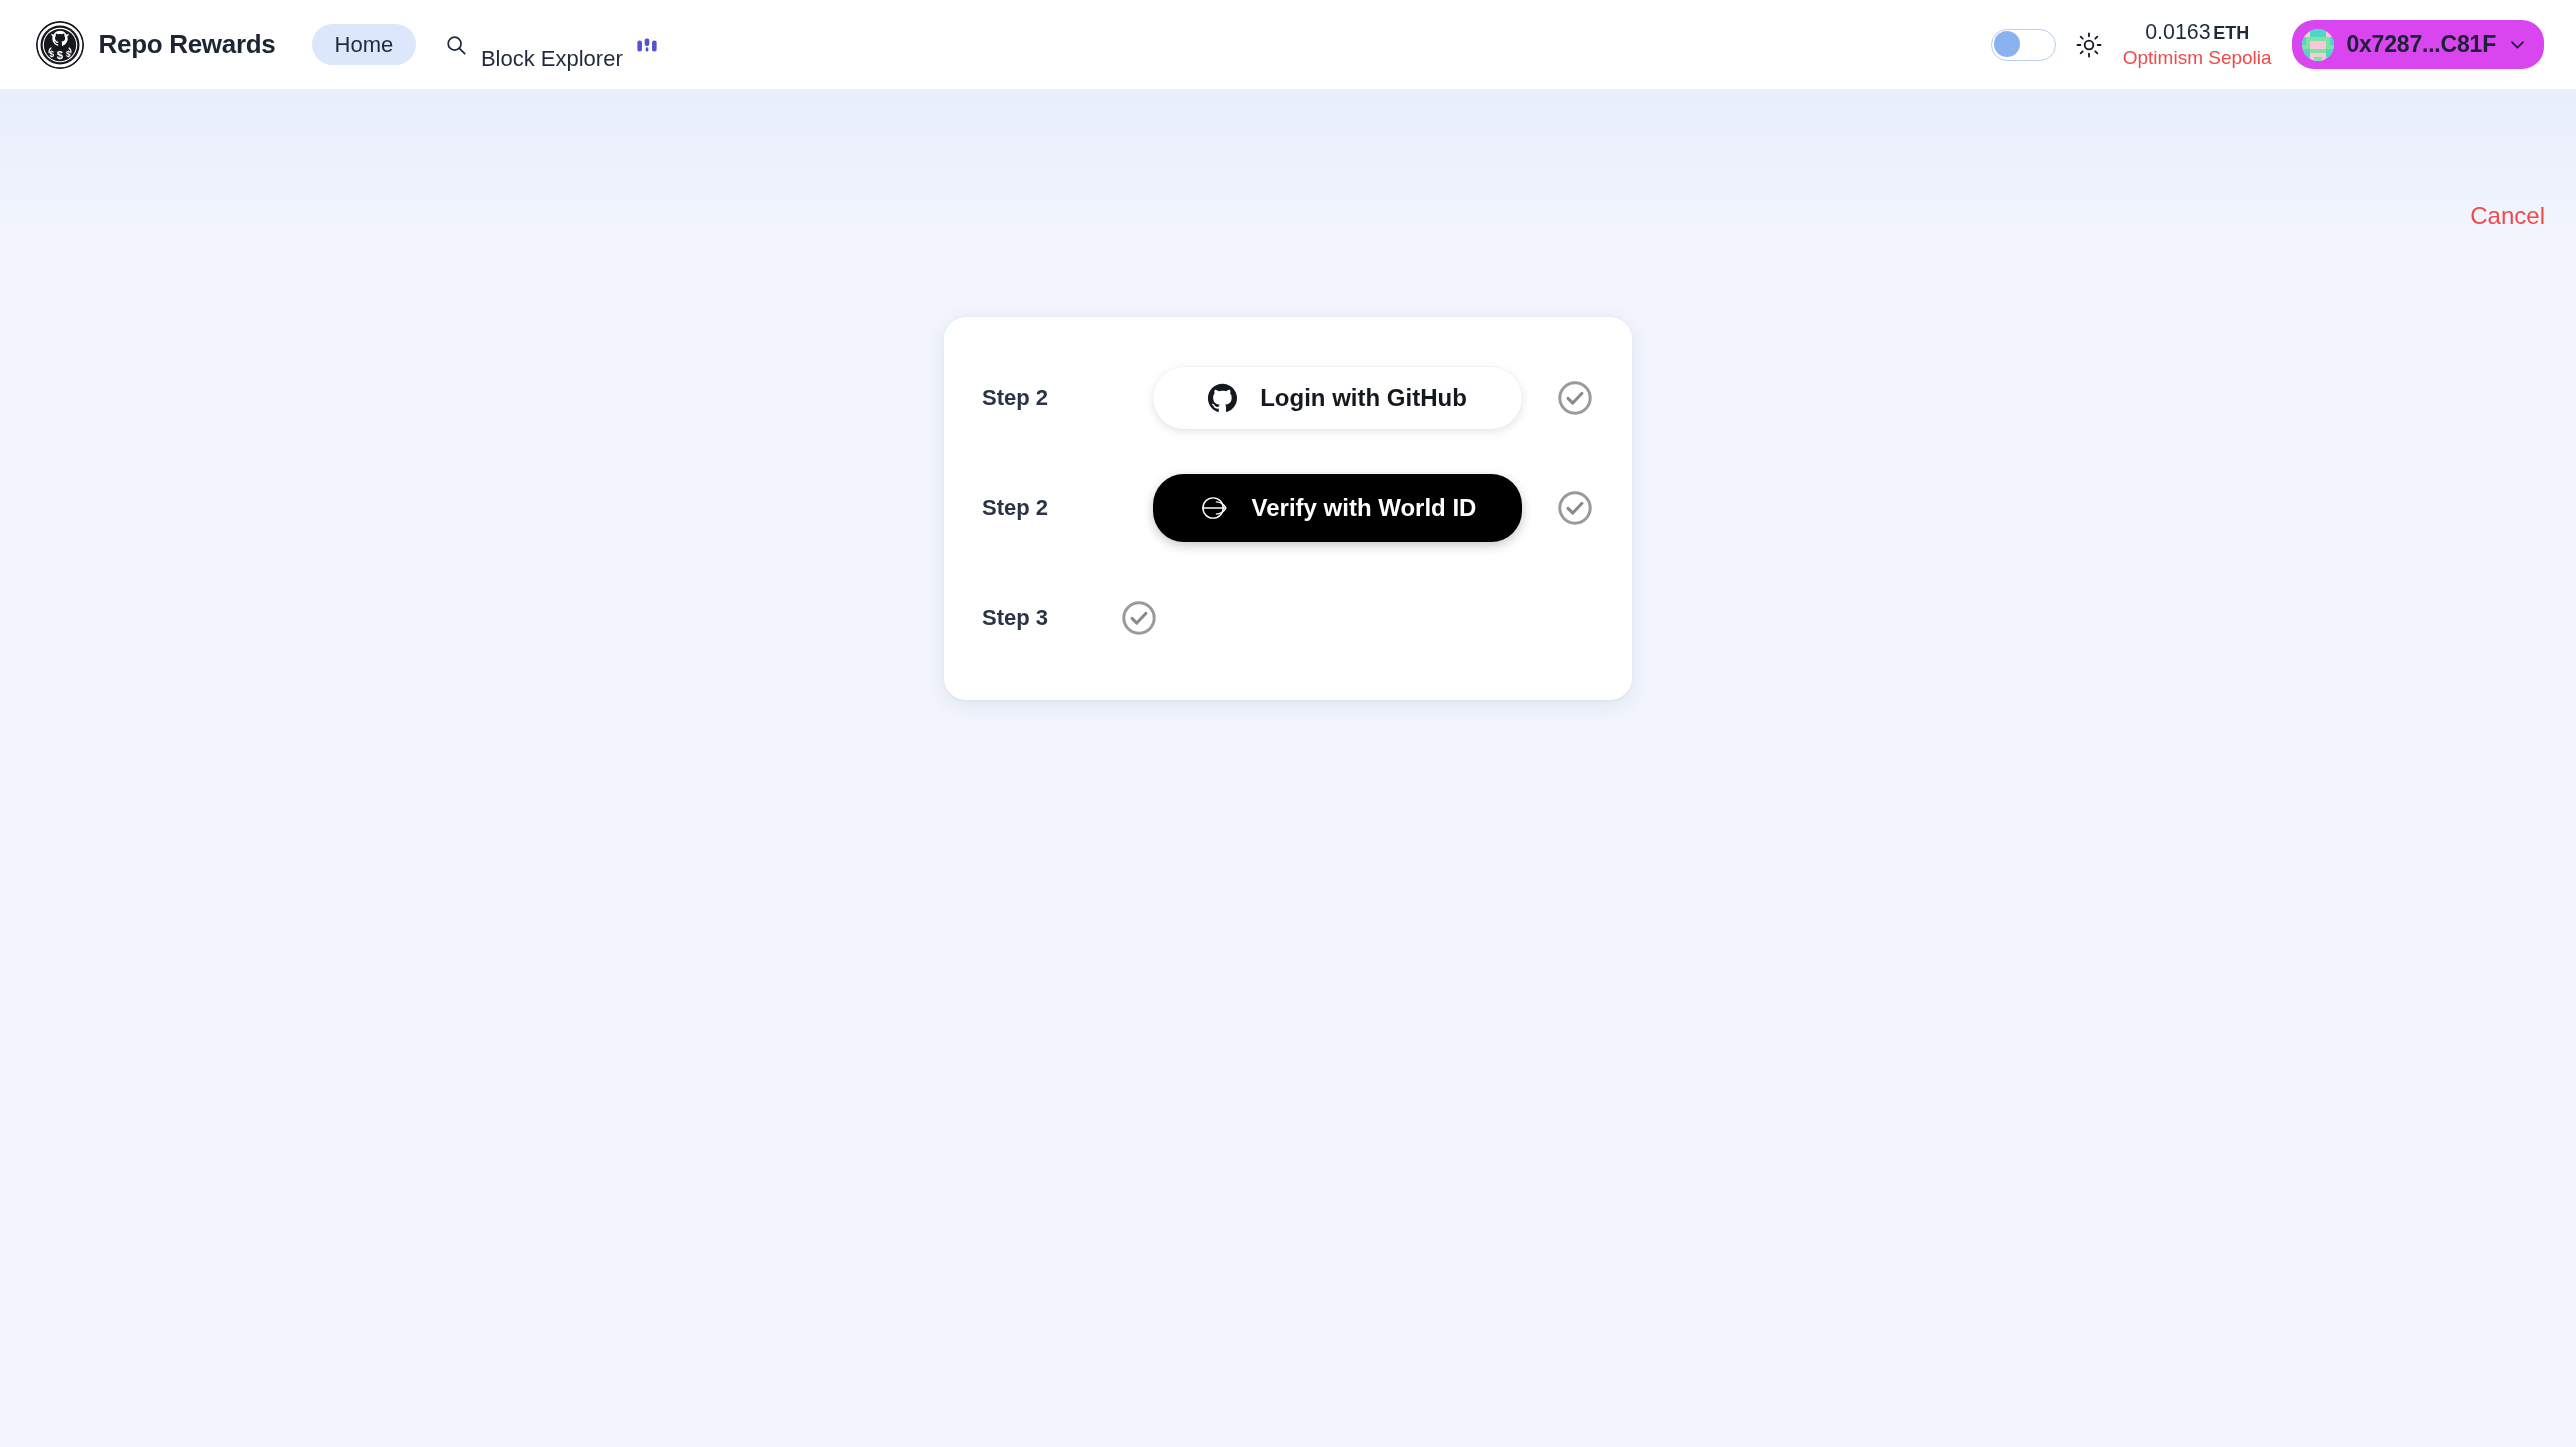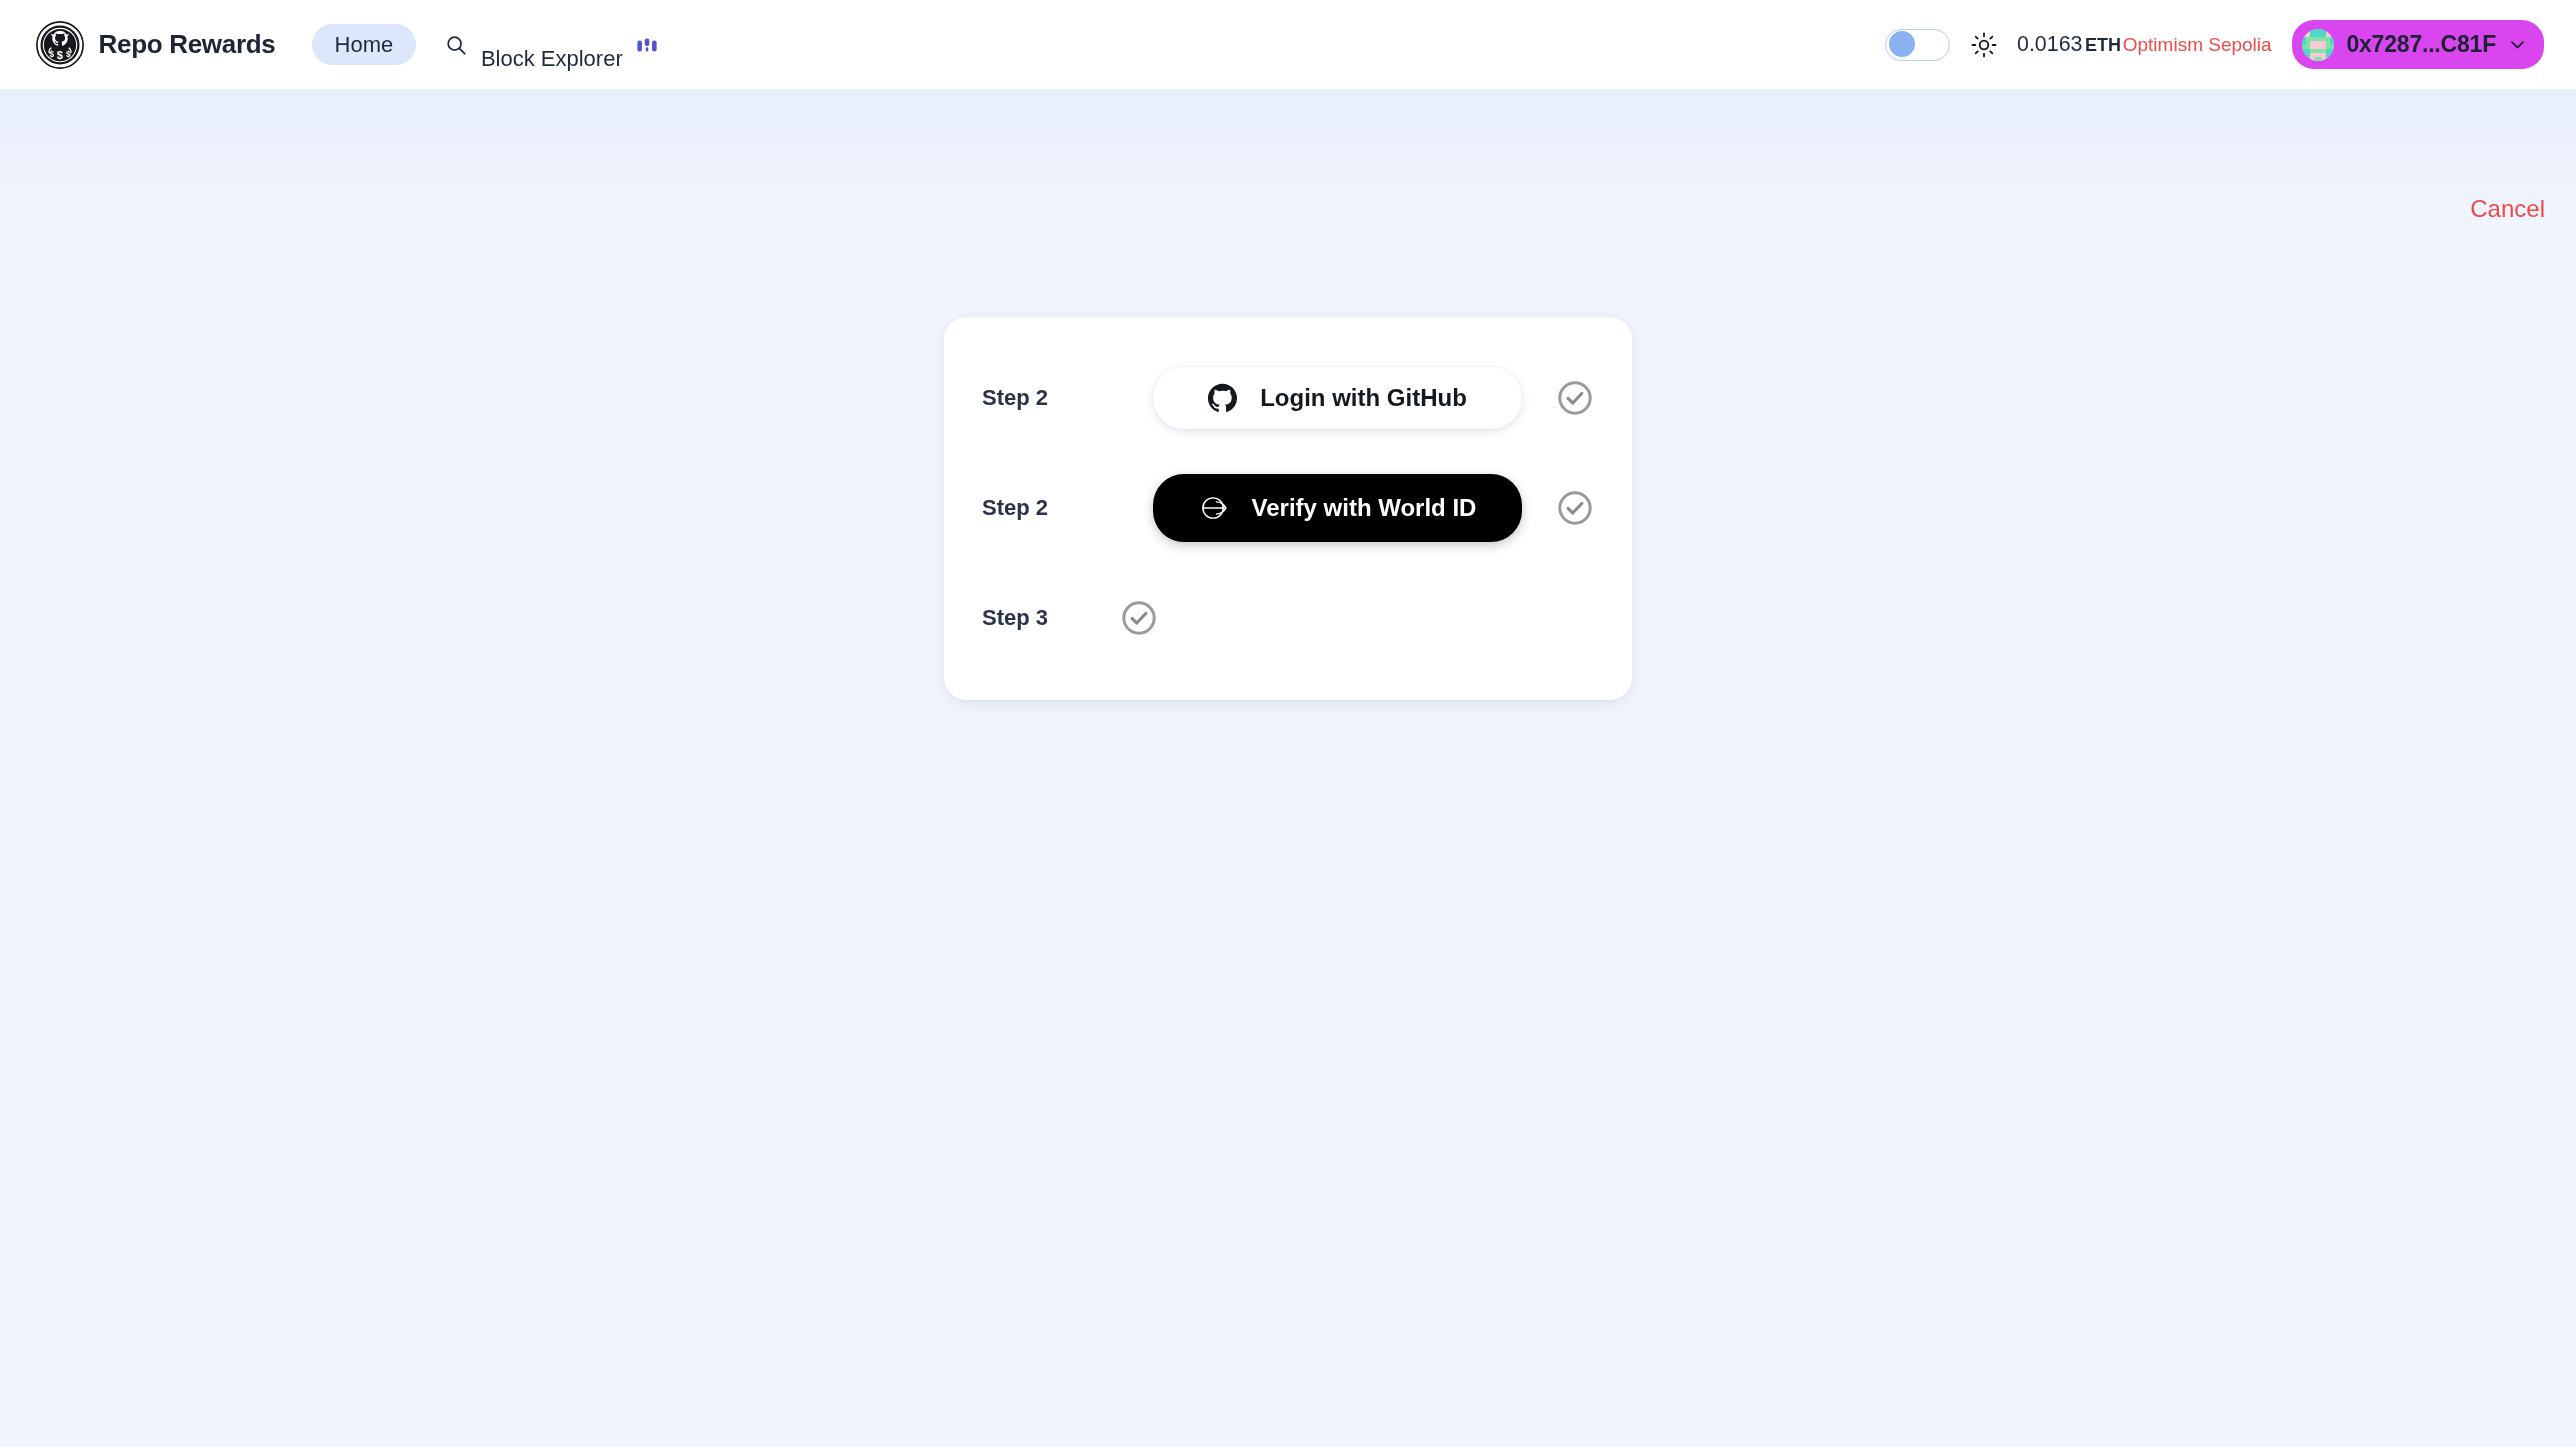--- a/index.html
+++ b/index.html
@@ -116,21 +116,21 @@
     border-radius: 50%;
     background: #8ab2f0;
     top: 1.7px;
     left: 2.6px;
   }
 
   .sun-icon { width: 26px; height: 26px; display: block; flex: 0 0 auto; }
 
   .balance-box {
     display: flex;
-    flex-direction: row;
+    flex-direction: column;
     align-items: center;
     line-height: 1.15;
     gap: 1.7px;
   }
   .balance-amount {
     font-size: 21.4px;
     color: #1f2a3d;
     white-space: nowrap;
   }
   .balance-amount .unit {
@@ -168,21 +168,21 @@
   
   .page {
     position: relative;
     width: 100%;
     height: calc(1448px - 90px);
     background: linear-gradient(180deg, #e8eefc 0%, #f2f5fd 154px, #f2f5fd 100%);
   }
 
   .cancel-link {
     position: absolute;
-    top: 107px;
+    top: 114px;
     right: 31px;
     font-size: 24px;
     color: #ef4a4a;
     cursor: pointer;
     text-decoration: none;
     line-height: 1;
   }
 
   .page-title {
     text-align: center;

